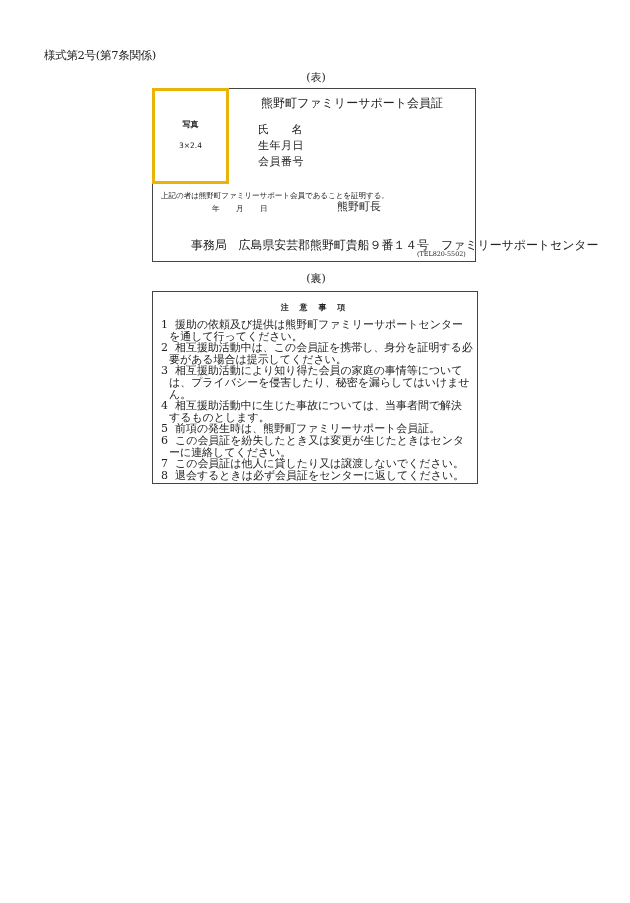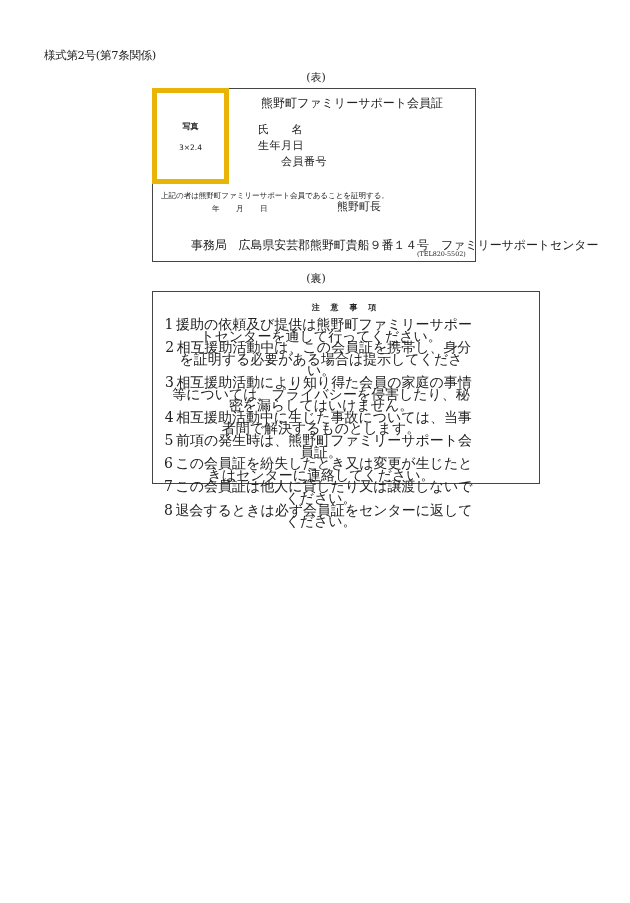--- a/index.html
+++ b/index.html
@@ -12,45 +12,45 @@
   .side-label { font-size: 11px; width: 40px; text-align: center; }
   .front-label { left: 296px; top: 70px; }
   .back-label { left: 296px; top: 271px; }
 
   .card-front {
     left: 152px; top: 88px; width: 324px; height: 174px;
     border: 1px solid #444; box-sizing: border-box;
   }
   .photo-box {
     left: -1px; top: -1px; width: 77px; height: 96px;
-    border: 5px solid #eab308; box-sizing: border-box; text-align: center;
+    border: 3px solid #eab308; box-sizing: border-box; text-align: center;
     font-family: "DejaVu Sans", sans-serif;
   }
   .photo-title { position: absolute; left: 0; right: 0; top: 28px; font-size: 8px; font-weight: bold; }
   .photo-size { position: absolute; left: 0; right: 0; top: 50px; font-size: 7.5px; }
 
   .card-title { left: 108px; top: 6px; font-size: 12px; }
   .field { left: 105px; font-size: 11px; letter-spacing: 0.5px; }
   .field-name { top: 33px; word-spacing: 18px; }
   .field-dob { top: 49px; }
-  .field-member { top: 65px; margin-left: 23px; }
+  .field-member { top: 65px; }
 
   .cert-text { left: 8px; top: 102px; font-size: 7.6px; letter-spacing: -0.1px; }
   .date-line { left: 59px; top: 115px; font-size: 7.6px; word-spacing: 14px; }
   .mayor { left: 145px; top: 110px; font-size: 11px; padding-left: 39px; }
   .office { left: 38px; top: 148px; font-size: 12px; letter-spacing: -0.1px; white-space: pre; }
   .tel { left: 264px; top: 161px; font-size: 6.4px; }
 
   .card-back {
-    left: 152px; top: 291px; width: 388px; height: 193px;
+    left: 152px; top: 291px; width: 326px; height: 193px;
     border: 1px solid #444; box-sizing: border-box;
   }
   .notes-title { left: 0; right: 0; top: 10px; text-align: center; font-size: 8px; font-weight: bold; letter-spacing: 4px; font-family: "DejaVu Sans", sans-serif; }
   .notes-list { left: 8px; top: 27px; width: 312px; margin: 0; padding: 0; list-style: none; }
-  .note { font-size: 14px; line-height: 11.6px; padding-left: 8px; text-indent: -8px; letter-spacing: -0.05px; text-align: center; }
+  .note { font-size: 11px; line-height: 11.6px; padding-left: 8px; text-indent: -8px; letter-spacing: -0.05px; }
   .note-num { display: inline-block; width: 14px; text-indent: 0; }
 </style>
 </head>
 <body>
 
 <div class="abs form-no">様式第2号(第7条関係)</div>
 
 <div class="abs side-label front-label">(表)</div>
 
 <div class="abs card-front">

